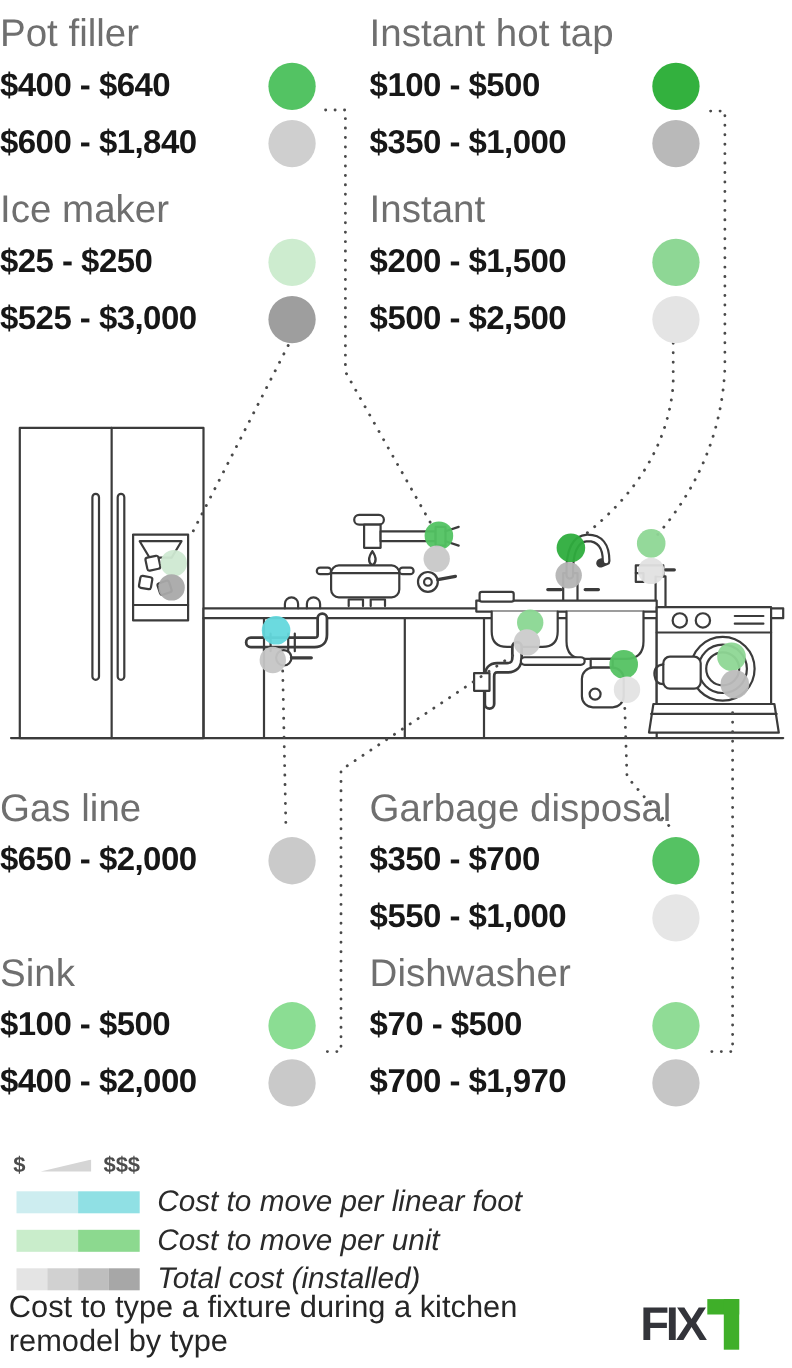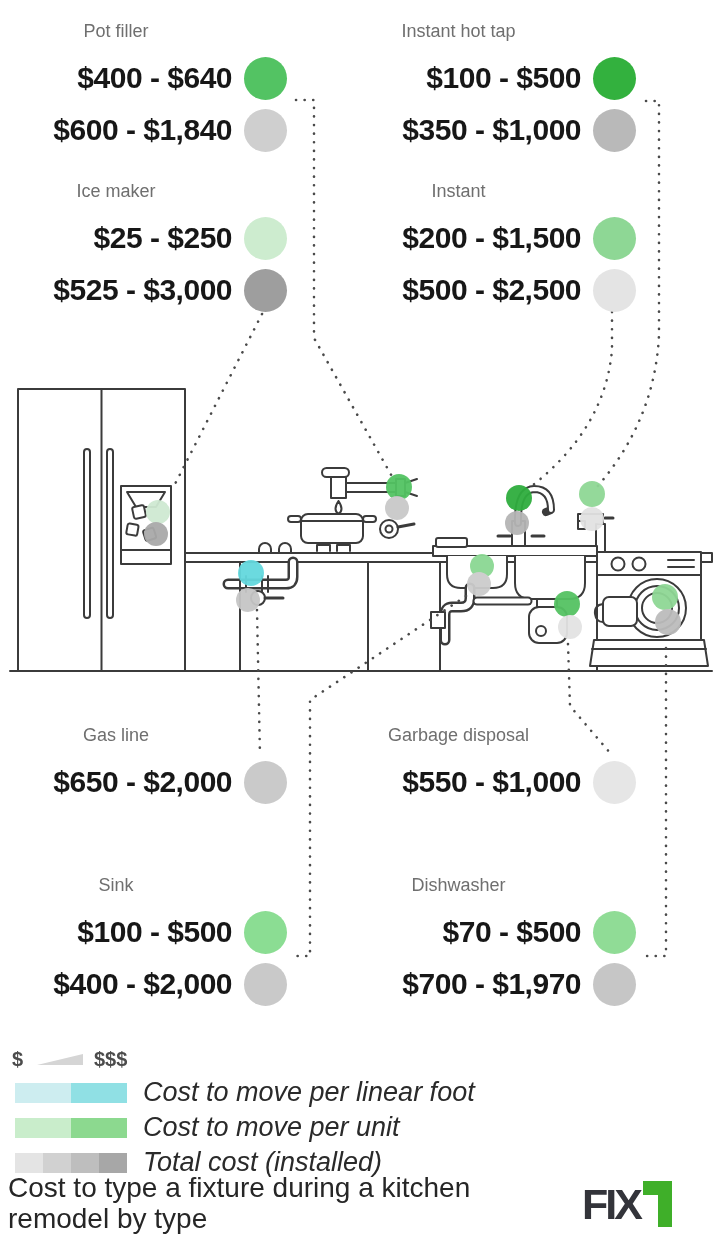--- a/index.html
+++ b/index.html
@@ -1,21 +1,21 @@
 <!DOCTYPE html>
 <html><head>
 <meta charset="utf-8">
 <style>
   html,body{margin:0;padding:0;background:#ffffff;}
   .canvas{position:relative;width:720px;height:1244px;background:#ffffff;overflow:hidden;
           font-family:"Liberation Sans", sans-serif;}
   .cost-group{position:absolute;}
-  .cost-title{font-size:18px;line-height:34px;color:#6f6f6f;text-align:center;
+  .cost-title{font-size:35px;line-height:34px;color:#6f6f6f;text-align:left;
               padding-right:55px;margin-bottom:4px;white-space:nowrap;}
-  .cost-row{display:flex;justify-content:flex-end;align-items:center;gap:12px;height:52px;}
+  .cost-row{display:flex;justify-content:space-between;align-items:center;gap:12px;height:52px;}
   .cost-range{font-size:30px;font-weight:bold;color:#171717;letter-spacing:-0.5px;white-space:nowrap;}
   .dot{width:43px;height:43px;border-radius:50%;flex:0 0 auto;}
   svg.art{position:absolute;left:0;top:0;}
   .legend-row{position:absolute;left:15px;display:flex;align-items:center;}
   .legend-bar{display:flex;width:112px;height:20px;flex:0 0 auto;}
   .legend-bar div{height:20px;}
   .seg2{width:56px;} .seg4{width:28px;}
   .legend-label{font-size:27px;color:#2a2a2a;margin-left:16px;white-space:nowrap;font-style:italic;}
   .scale-mark{position:absolute;font-size:20px;font-weight:bold;color:#4c4c4c;}
   .caption{position:absolute;left:8px;top:1172px;width:545px;font-size:28px;
@@ -216,20 +216,24 @@
     <div class="cost-title">Gas line</div>
     <div class="cost-row">
       <span class="cost-range">$650 - $2,000</span>
       <span class="dot" style="background: rgb(202, 202, 202);"></span>
     </div>
   </div>
 
   <div class="cost-group" style="left:336px;top:718px;width:300px">
     <div class="cost-title">Garbage disposal</div>
     <div class="cost-row">
+      <span class="cost-range">$350 - $700</span>
+      <span class="dot" style="background: rgb(85, 194, 99);"></span>
+    </div>
+    <div class="cost-row">
       <span class="cost-range">$550 - $1,000</span>
       <span class="dot" style="background: rgb(230, 230, 230);"></span>
     </div>
   </div>
 
   <div class="cost-group" style="left:0;top:868px;width:287px">
     <div class="cost-title">Sink</div>
     <div class="cost-row">
       <span class="cost-range">$100 - $500</span>
       <span class="dot" style="background: rgb(139, 221, 147);"></span>

